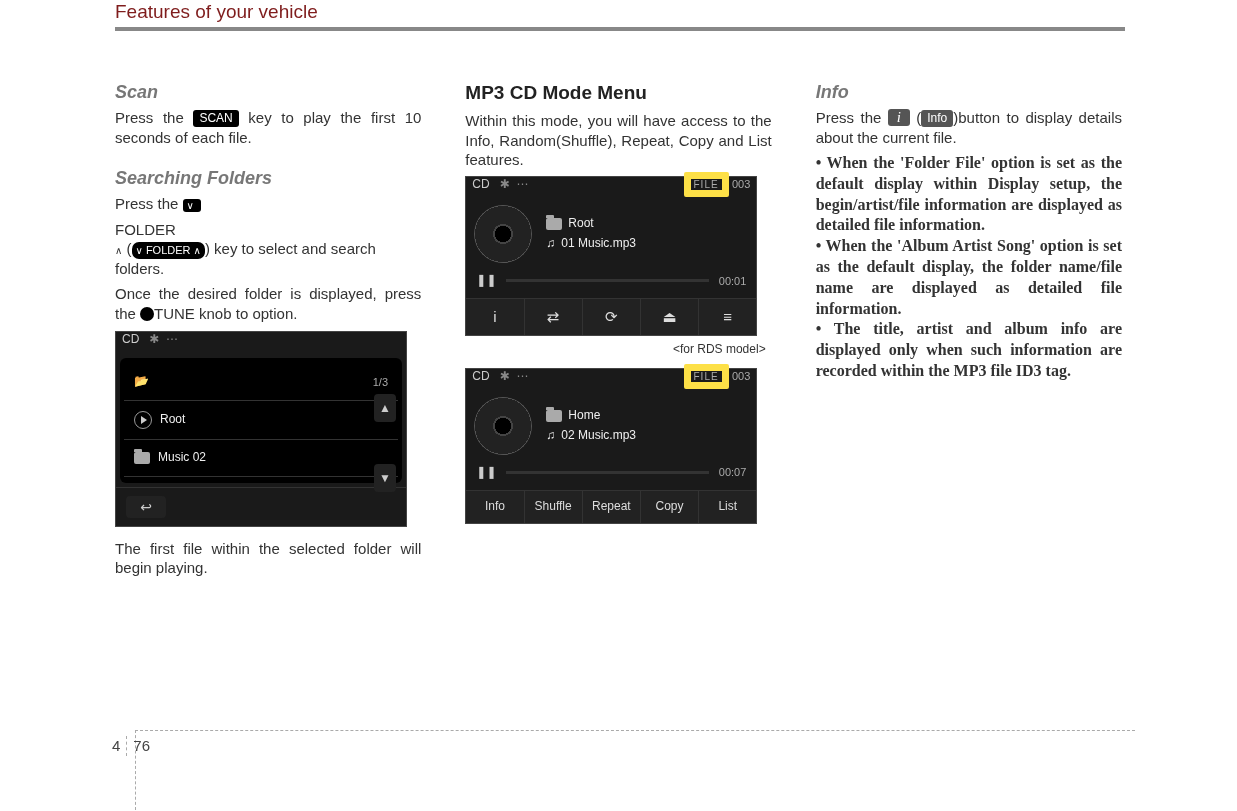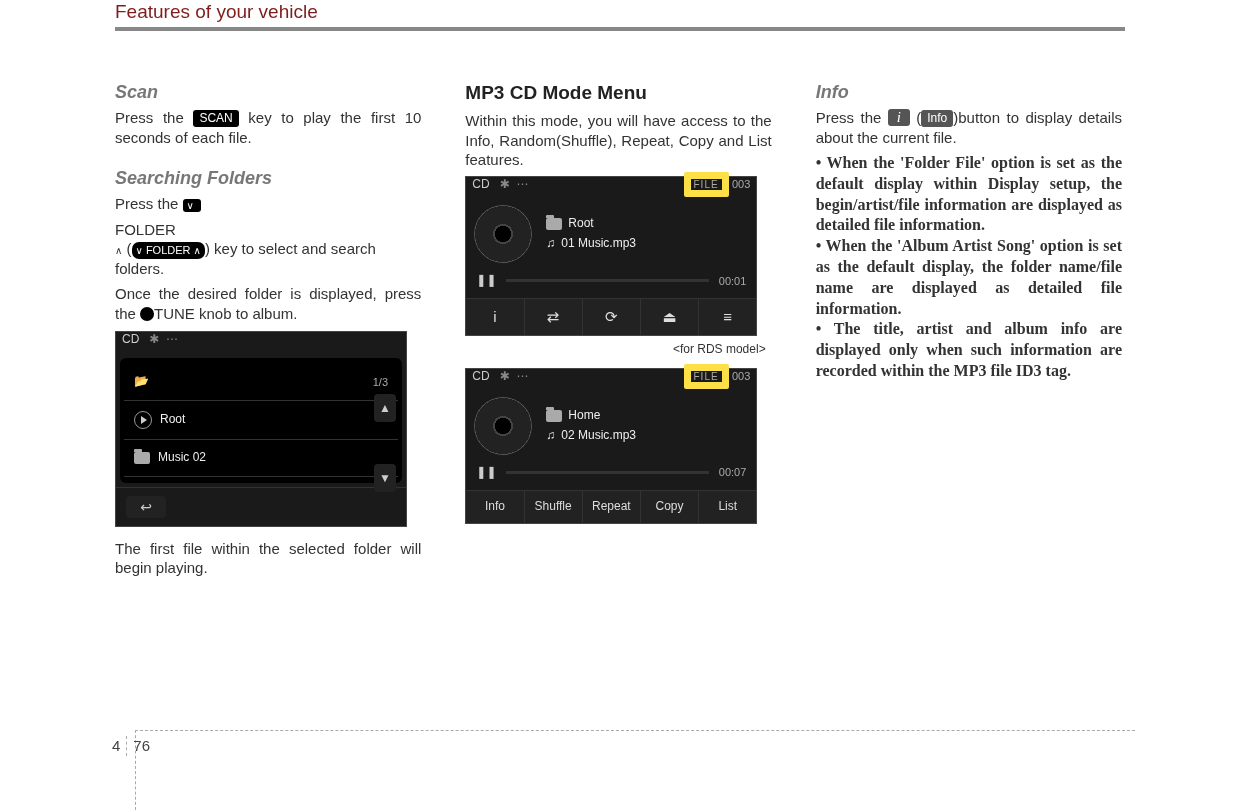--- a/index.html
+++ b/index.html
@@ -241,21 +241,21 @@
         <span style="display:inline-block;vertical-align:middle;">
           </span></span></p>
           <div class="bot">FOLDER</div>
         
         <span class="chev">∧</span>
       
       (<span class="key-folder2"><span class="chev">∨</span> <span>FOLDER</span> <span class="chev">∧</span></span>)
       <span>key to select and search folders.</span>
     <p></p>
     <p>
-      <span>Once the desired folder is displayed, press the </span><span class="tune-knob"></span><span>TUNE knob to album.</span>
+      <span>Once the desired folder is displayed, press the </span><span class="tune-knob"></span><span>TUNE knob to option.</span>
     </p>
 
     
     <div class="screen screen1-wrap" style="margin-top:8px;">
       <div class="topbar">
         <div class="left">
           <span>CD</span>
           <span style="color:#888;">✱&nbsp;&nbsp;⋯</span>
         </div>
       </div>

